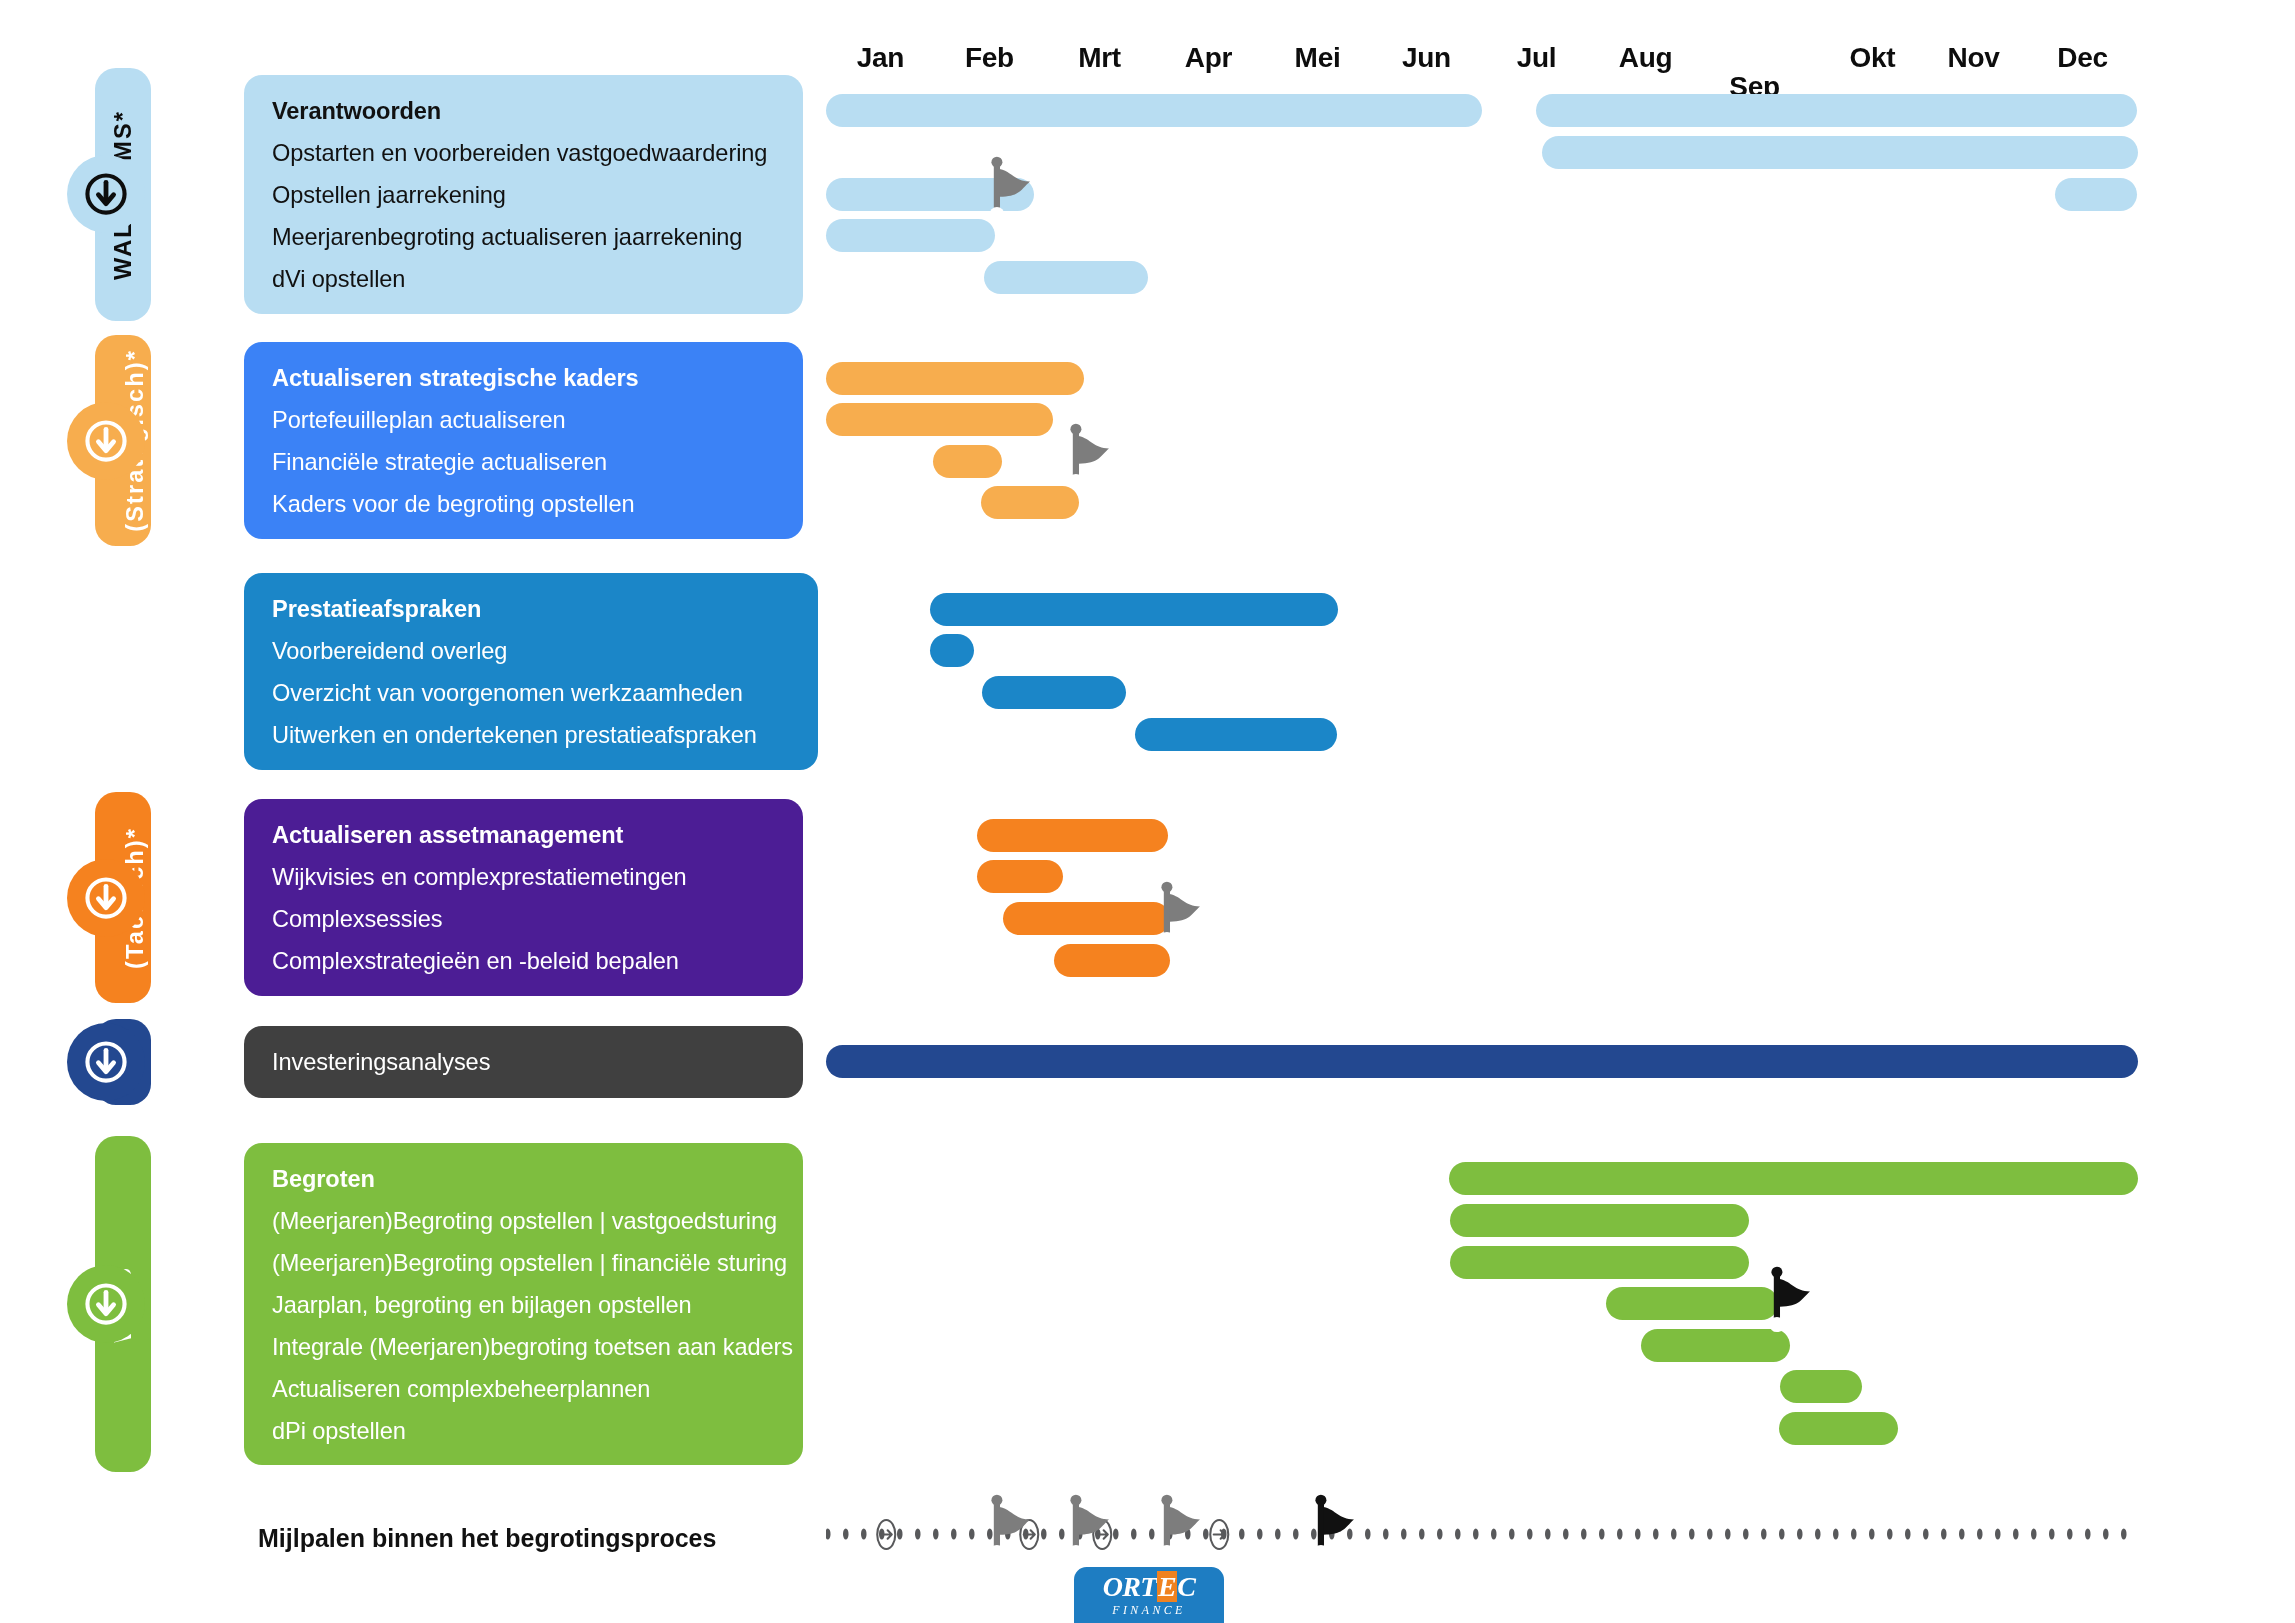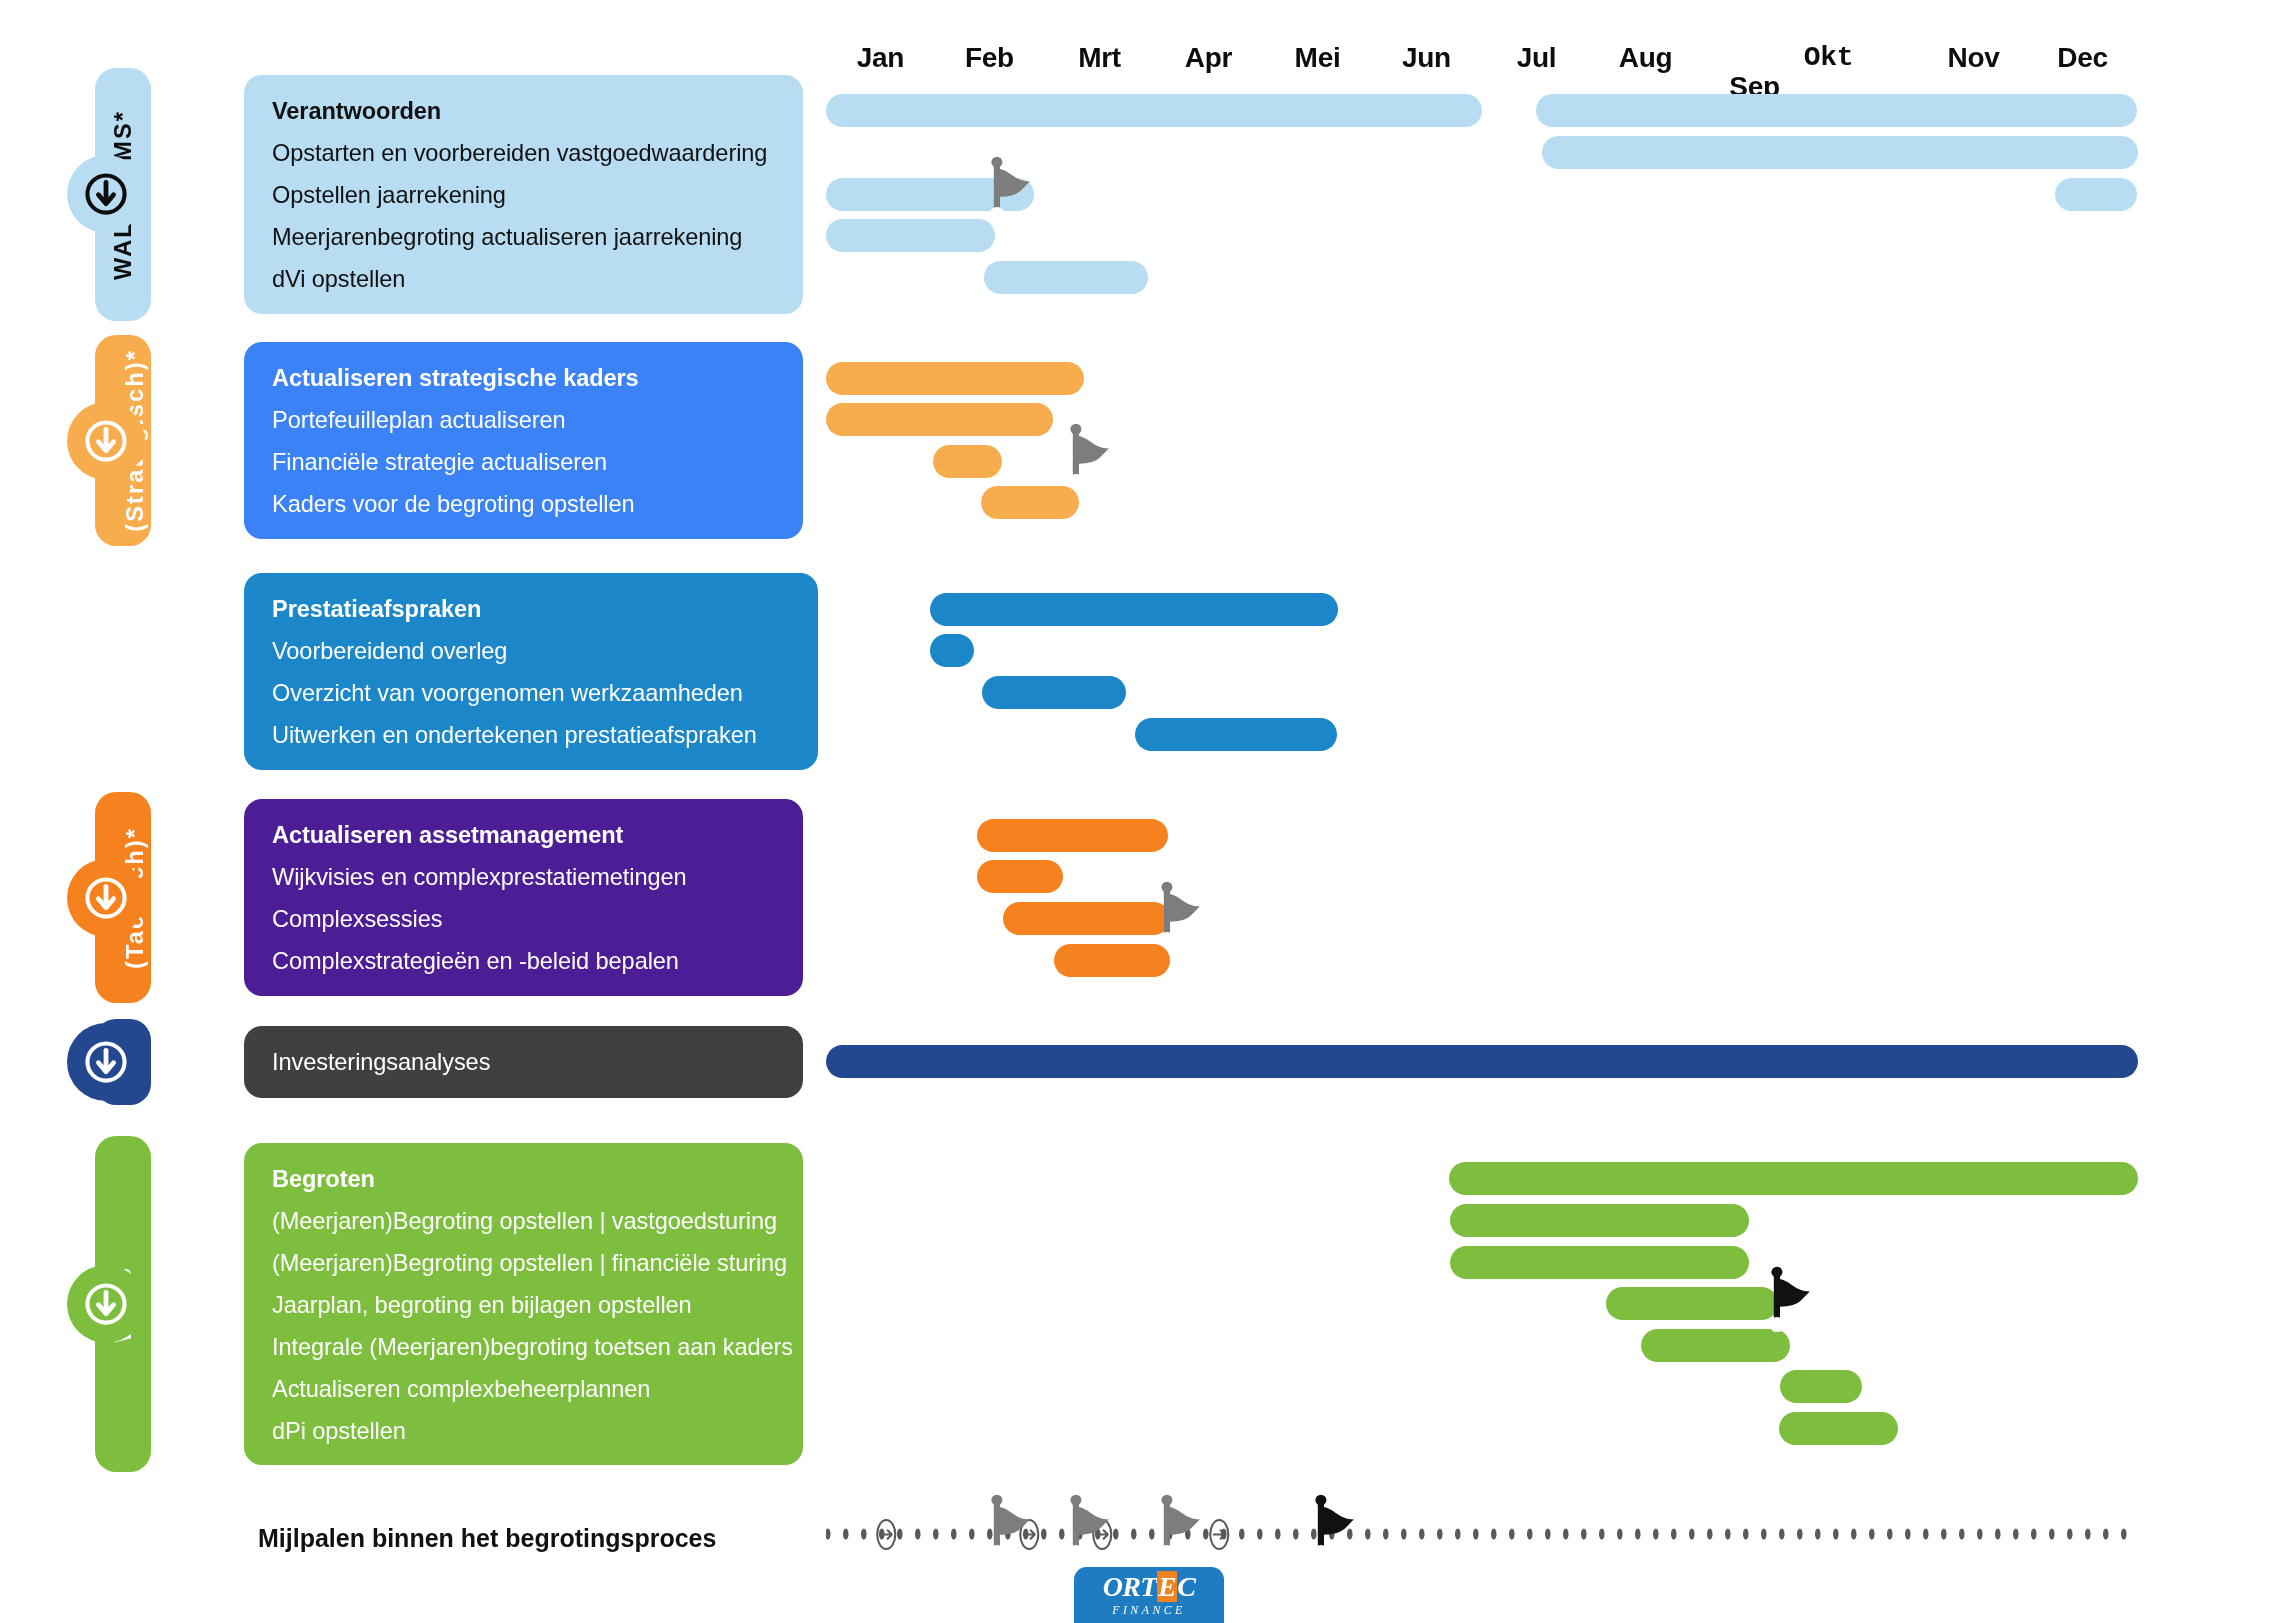--- a/index.html
+++ b/index.html
@@ -79,21 +79,21 @@
   <div class="month-header" id="monthHeader">
       <div class="month-label" style="left: 0px;">Jan</div>
       <div class="month-label" style="left: 109px;">Feb</div>
       <div class="month-label" style="left: 219px;">Mrt</div>
       <div class="month-label" style="left: 328px;">Apr</div>
       <div class="month-label" style="left: 437px;">Mei</div>
       <div class="month-label" style="left: 546px;">Jun</div>
       <div class="month-label" style="left: 656px;">Jul</div>
       <div class="month-label" style="left: 765px;">Aug</div>
       <div class="month-label" style="left: 874px; margin-top: 29px;">Sep</div>
-      <div class="month-label" style="left: 948px; font-family: Liberation Mono, monospace;">Okt</div>
+      <div class="month-label" style="left: 992px;">Okt</div>
       <div class="month-label" style="left: 1093px;">Nov</div>
       <div class="month-label" style="left: 1202px;">Dec</div>
     </div>
 
   <div id="sectionsRoot">
       <div class="badge" style="left: 67px; top: 68px; width: 90px; height: 253px;">
         <div class="badge-pill" style="background: rgb(184, 221, 242);">
           <span class="badge-text" style="color: rgb(13, 13, 13);">WALS / TMS*</span>
         </div>
         <div class="badge-circle" style="background: rgb(184, 221, 242); top: 87px;">

